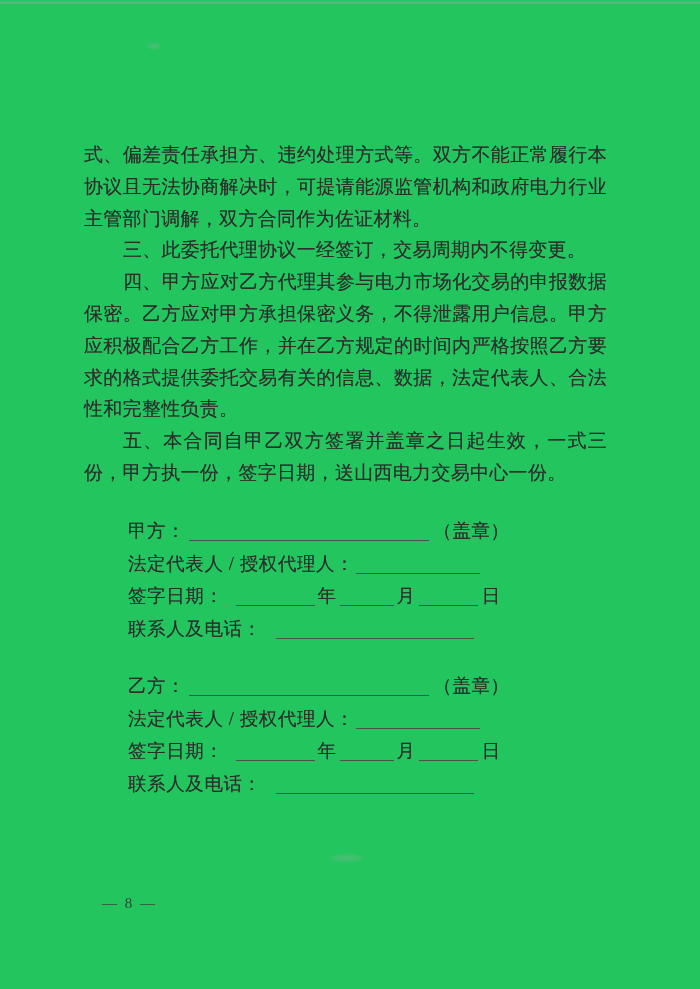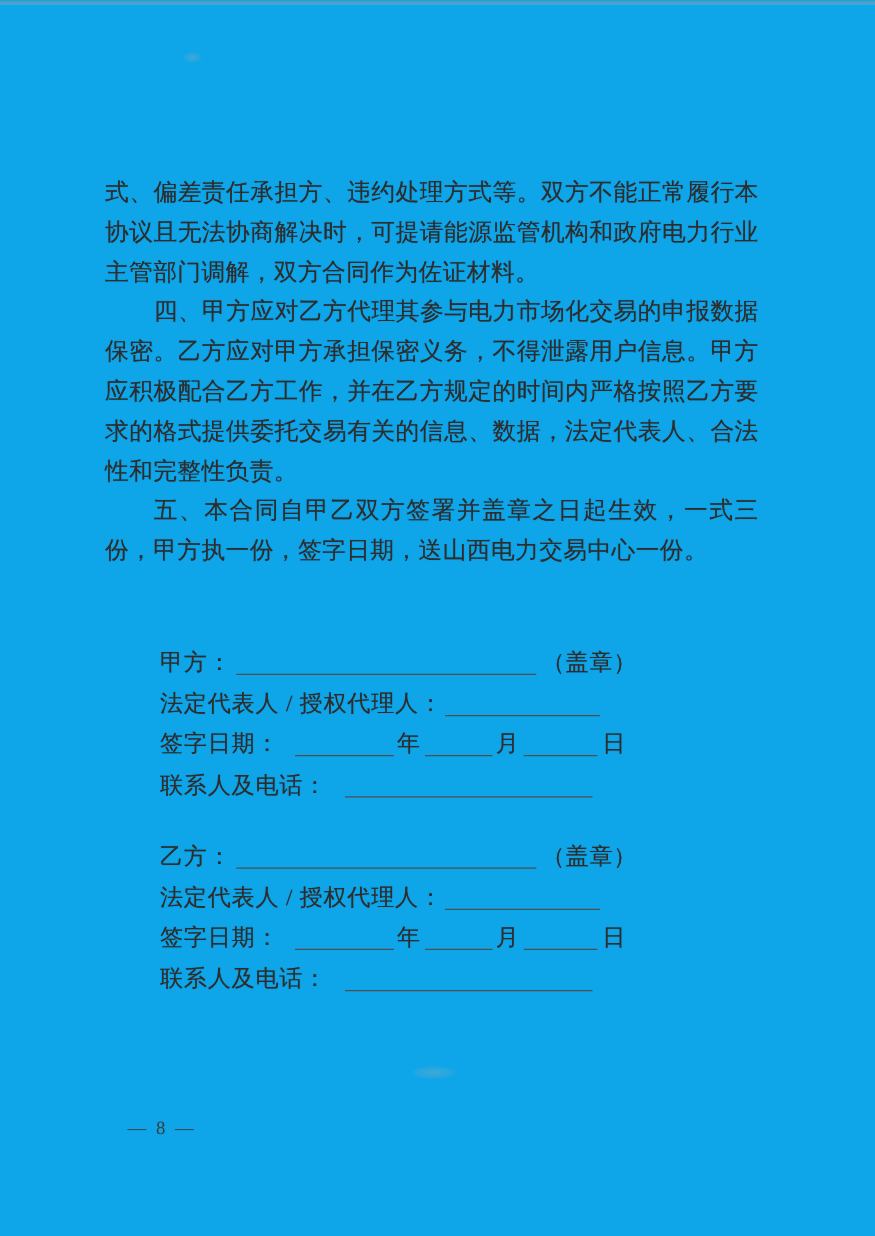--- a/index.html
+++ b/index.html
@@ -5,21 +5,21 @@
   html, body {
     margin: 0; padding: 0;
     width: 700px; height: 989px;
     background: #ffffff;
     font-family: "Liberation Serif", "DejaVu Serif", serif;
     overflow: hidden;
   }
   .page {
     position: relative;
     width: 700px; height: 989px;
-    background: #0ea5e9;
+    background: #22c55e;
     color: #2d2d2d;
   }
   
   .scan-line {
     position: absolute; top: 1px; left: 0;
     width: 100%; height: 3px;
     background: linear-gradient(to bottom, rgba(145,145,145,0.70), rgba(230,230,230,0.15));
   }
   .smudge {
     position: absolute; border-radius: 50%;
@@ -82,20 +82,21 @@
 <body>
 
 <div class="page">
 
   <div class="scan-line"></div>
   <div class="smudge smudge-1"></div>
   <div class="smudge smudge-2"></div>
 
   <div class="content">
     <p>式、偏差责任承担方、违约处理方式等。双方不能正常履行本协议且无法协商解决时，可提请能源监管机构和政府电力行业主管部门调解，双方合同作为佐证材料。</p>
+    <p class="indent">三、此委托代理协议一经签订，交易周期内不得变更。</p>
     <p class="indent">四、甲方应对乙方代理其参与电力市场化交易的申报数据保密。乙方应对甲方承担保密义务，不得泄露用户信息。甲方应积极配合乙方工作，并在乙方规定的时间内严格按照乙方要求的格式提供委托交易有关的信息、数据，法定代表人、合法性和完整性负责。</p>
     <p class="indent">五、本合同自甲乙双方签署并盖章之日起生效，一式三份，甲方执一份，签字日期，送山西电力交易中心一份。</p>
   </div>
 
   <div class="sig sig-a">
     <div class="sig-row">
       <span>甲方：</span><span class="blank blank-party"></span><span>（盖章）</span>
     </div>
     <div class="sig-row">
       <span>法定代表人 / 授权代理人：</span><span class="blank blank-rep"></span>

